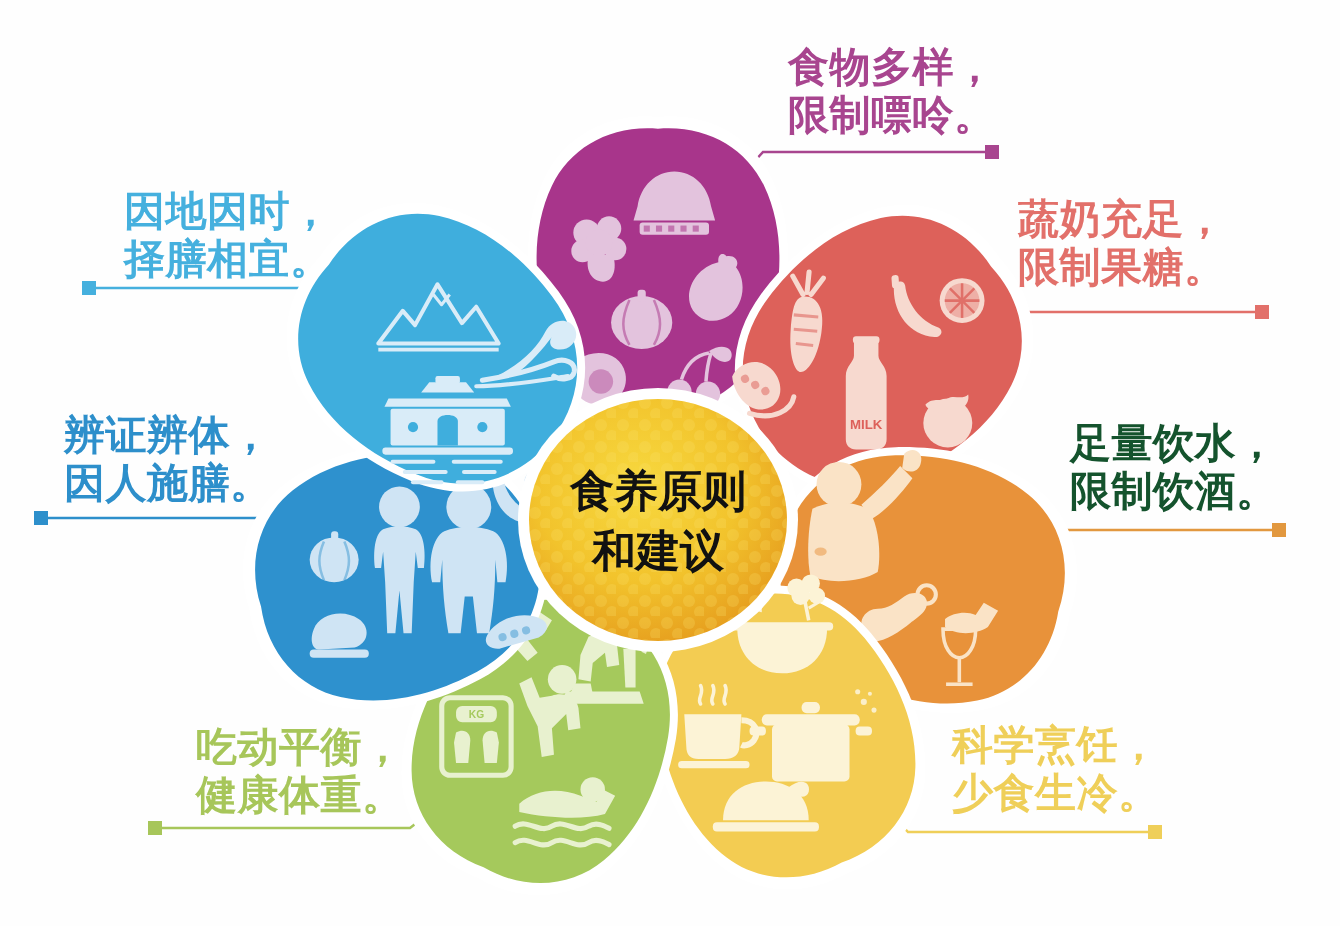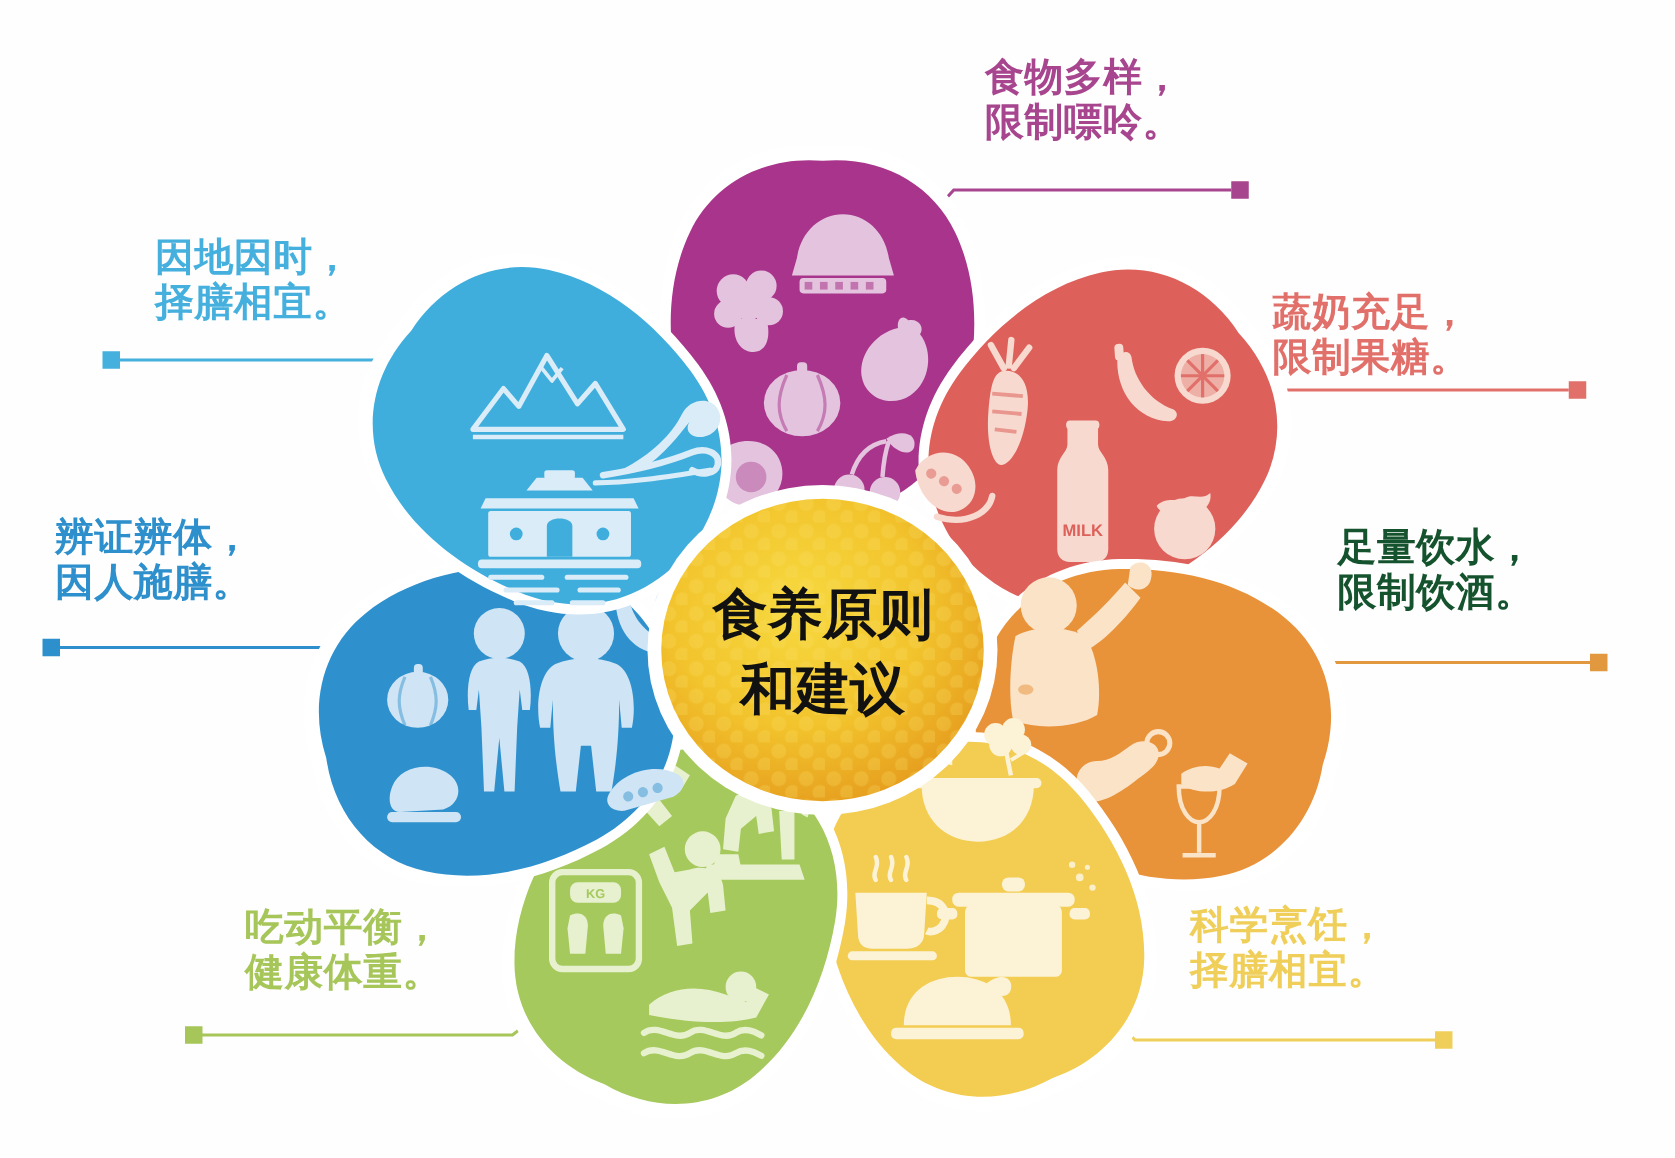--- a/index.html
+++ b/index.html
@@ -13,35 +13,35 @@
   #stage {
     position: relative;
     width: 1340px; height: 926px;
     background: #fefefe;
   }
   #flower { position: absolute; left: 0; top: 0; width: 1340px; height: 926px; }
 
   .callout {
     position: absolute;
     font-weight: bold;
-    font-size: 31px;
+    font-size: 41px;
     line-height: 1.16;
     letter-spacing: 0.5px;
     white-space: pre-line;
     font-family: Liberation Sans, sans-serif;
   }
   .callout.right { text-align: left; }
   .callout.left  { text-align: right; }
 
   .c-top    { left: 788px; top: 44px;  color: #a8458f; }
-  .c-ur     { left: 1018px; top: 196px; color: #e2706a; margin-top: 36px; }
+  .c-ur     { left: 1018px; top: 196px; color: #e2706a; }
   .c-right  { left: 1070px; top: 420px; color: #14532d; }
   .c-lr     { left: 952px;  top: 722px; color: #efcf59; }
   .c-ll     { left: 196px;  top: 724px; color: #a7c65a; }
-  .c-left   { left: 44px;   top: 412px; color: #2d8fcb; }
+  .c-left   { left: 64px;   top: 412px; color: #2d8fcb; }
   .c-ul     { left: 124px;  top: 188px; color: #45b0de; }
 </style>
 </head>
 <body>
 
 <div id="stage">
 
   <svg id="flower" viewBox="0 0 1340 926">
     <defs>
       <radialGradient id="centerGrad" cx="42%" cy="36%" r="72%">
@@ -449,21 +449,21 @@
     </g>
   </svg>
 
   <div class="callout right c-top">食物多样，
 限制嘌呤。</div>
   <div class="callout right c-ur">蔬奶充足，
 限制果糖。</div>
   <div class="callout right c-right">足量饮水，
 限制饮酒。</div>
   <div class="callout right c-lr">科学烹饪，
-择膳相宜。</div>
+少食生冷。</div>
   <div class="callout left c-ll">吃动平衡，
 健康体重。</div>
   <div class="callout left c-left">辨证辨体，
 因人施膳。</div>
   <div class="callout left c-ul">因地因时，
 择膳相宜。</div>
 
 </div>
 
 </body></html>

